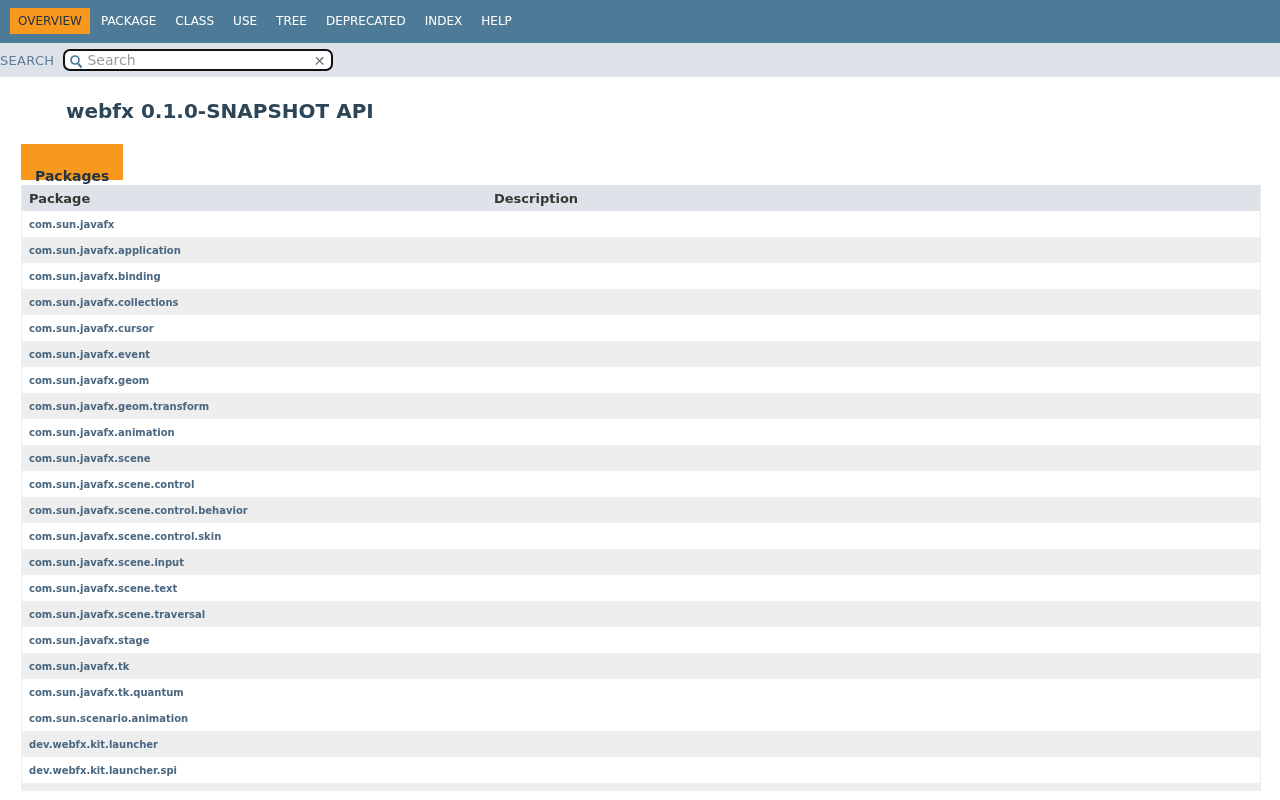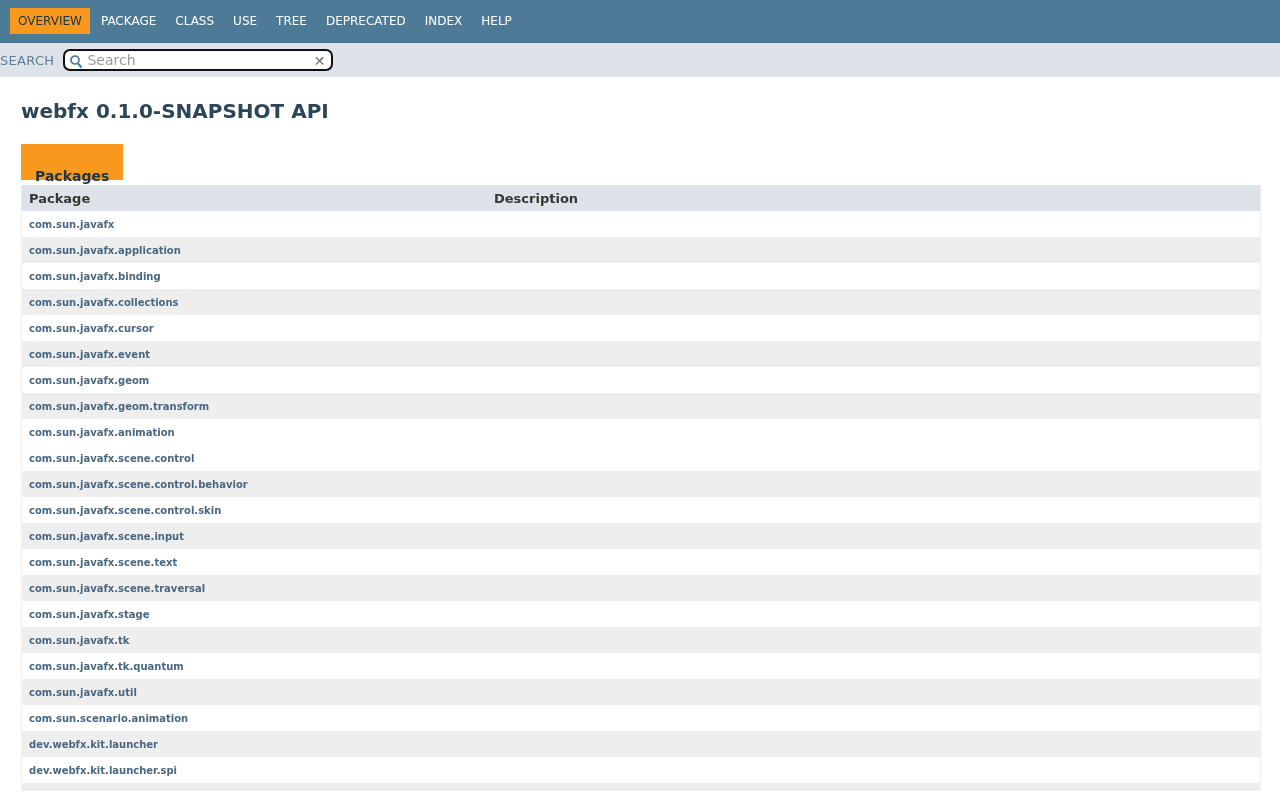--- a/index.html
+++ b/index.html
@@ -22,21 +22,21 @@
   .search-box input { border:none; outline:none; background:transparent; width:218px;
                       height:16px; margin-left:22px; font-size:14px; color:#353833;
                       font-family:"DejaVu Sans","Liberation Sans",sans-serif; }
   .search-box input::placeholder { color:#9a9a9a; }
   .magnifier { position:absolute; left:4px; top:3px; }
   .reset-x { position:absolute; right:6px; top:1px; color:#6e6e6e; font-size:14px;
              font-weight:bold; cursor:pointer; line-height:18px; }
 
   
   .content { padding:0 19px 0 21px; }
-  h1.page-title { color:#2C4557; font-size:20px; font-weight:bold; margin-top:22px; }
+  h1.page-title { color:#2C4557; font-size:20px; font-weight:bold; margin-top:22px;margin-left:45px; }
 
   .caption-tab { display:inline-block; background:#F8981D; color:#253441;
                  font-size:14px; font-weight:bold; height:27px; line-height:28px;
                  padding:18px 14px; margin-top:21px; }
 
   table.packages { width:100%; border-collapse:separate; border-spacing:0;
                    border-left:1px solid #EEE; border-right:1px solid #EEE; }
   table.packages th { background:#DEE3E9; text-align:left; font-size:13px;
                       color:#353833; height:26px; padding:0 3px 0 7px; font-weight:bold; }
   table.packages th.col-first { width:465px; }
@@ -118,20 +118,24 @@
           <td class="col-last"></td>
         </tr>
         <tr class="row-alt">
           <td class="col-first"><a>com.sun.javafx.geom.transform</a></td>
           <td class="col-last"></td>
         </tr>
         <tr class="row-white">
           <td class="col-first"><a>com.sun.javafx.animation</a></td>
           <td class="col-last"></td>
         </tr>
+        <tr class="row-alt">
+          <td class="col-first"><a>com.sun.javafx.scene</a></td>
+          <td class="col-last"></td>
+        </tr>
         <tr class="row-white">
           <td class="col-first"><a>com.sun.javafx.scene.control</a></td>
           <td class="col-last"></td>
         </tr>
         <tr class="row-alt">
           <td class="col-first"><a>com.sun.javafx.scene.control.behavior</a></td>
           <td class="col-last"></td>
         </tr>
         <tr class="row-white">
           <td class="col-first"><a>com.sun.javafx.scene.control.skin</a></td>
@@ -154,24 +158,20 @@
           <td class="col-last"></td>
         </tr>
         <tr class="row-alt">
           <td class="col-first"><a>com.sun.javafx.tk</a></td>
           <td class="col-last"></td>
         </tr>
         <tr class="row-white">
           <td class="col-first"><a>com.sun.javafx.tk.quantum</a></td>
           <td class="col-last"></td>
         </tr>
-        <tr class="row-alt">
-          <td class="col-first"><a>com.sun.javafx.util</a></td>
-          <td class="col-last"></td>
-        </tr>
         <tr class="row-white">
           <td class="col-first"><a>com.sun.scenario.animation</a></td>
           <td class="col-last"></td>
         </tr>
         <tr class="row-alt">
           <td class="col-first"><a>dev.webfx.kit.launcher</a></td>
           <td class="col-last"></td>
         </tr>
         <tr class="row-white">
           <td class="col-first"><a>dev.webfx.kit.launcher.spi</a></td>

